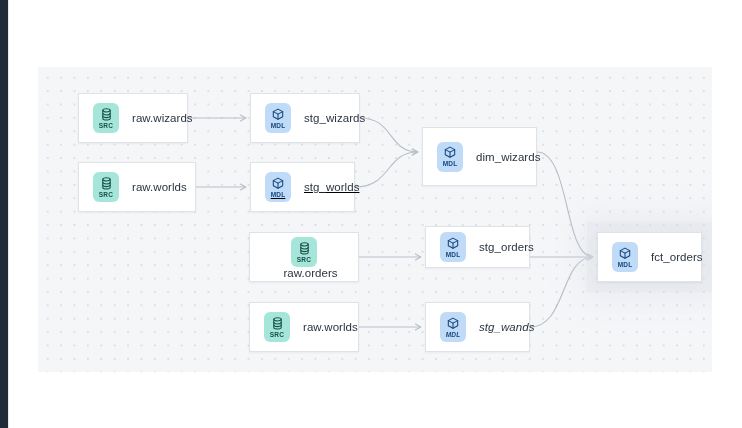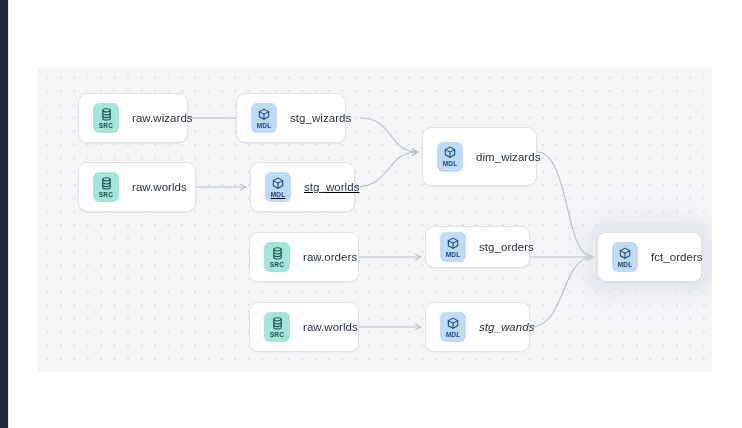--- a/index.html
+++ b/index.html
@@ -34,21 +34,21 @@
   
   .edges{position:absolute;left:0;top:0;width:674px;height:305px;}
 
   
   .node{
     position:absolute;
     display:flex;align-items:center;
     box-sizing:border-box;
     background:#ffffff;
     border:1px solid #dfe3e8;
-    border-radius:9px;
+    border-radius:0;
     box-shadow:0 1px 2px rgba(16,24,40,.05);
     padding:4px 14px;
     z-index:3;
   }
   .node.glow{
     box-shadow:0 1px 2px rgba(16,24,40,.06),
                0 0 0 10px rgba(222,226,233,.30),
                0 0 26px 16px rgba(214,219,228,.38);
   }
 
@@ -124,21 +124,21 @@
             <svg width="11" height="13" viewBox="0 0 11 13" fill="none" stroke="#17504a" stroke-width="1.05" stroke-linecap="round" stroke-linejoin="round">
               <ellipse cx="5.5" cy="2.3" rx="3.7" ry="1.6"></ellipse>
               <path d="M1.8 2.3v8.1c0 .88 1.66 1.6 3.7 1.6s3.7-.72 3.7-1.6V2.3"></path>
               <path d="M1.8 5.3c0 .88 1.66 1.6 3.7 1.6s3.7-.72 3.7-1.6"></path>
               <path d="M1.8 8.0c0 .88 1.66 1.6 3.7 1.6s3.7-.72 3.7-1.6"></path>
             </svg>
             <span class="tag">SRC</span>
           </div>
           <span class="node-label">raw.worlds</span>
         </div>
-        <div class="node" style="left: 211px; top: 165px; width: 110px; height: 50px;">
+        <div class="node" style="left: 211px; top: 165px; width: 110px; height: 50px; flex-direction: column;">
           <div class="badge src">
             <svg width="11" height="13" viewBox="0 0 11 13" fill="none" stroke="#17504a" stroke-width="1.05" stroke-linecap="round" stroke-linejoin="round">
               <ellipse cx="5.5" cy="2.3" rx="3.7" ry="1.6"></ellipse>
               <path d="M1.8 2.3v8.1c0 .88 1.66 1.6 3.7 1.6s3.7-.72 3.7-1.6V2.3"></path>
               <path d="M1.8 5.3c0 .88 1.66 1.6 3.7 1.6s3.7-.72 3.7-1.6"></path>
               <path d="M1.8 8.0c0 .88 1.66 1.6 3.7 1.6s3.7-.72 3.7-1.6"></path>
             </svg>
             <span class="tag">SRC</span>
           </div>
           <span class="node-label">raw.orders</span>
@@ -148,21 +148,21 @@
             <svg width="11" height="13" viewBox="0 0 11 13" fill="none" stroke="#17504a" stroke-width="1.05" stroke-linecap="round" stroke-linejoin="round">
               <ellipse cx="5.5" cy="2.3" rx="3.7" ry="1.6"></ellipse>
               <path d="M1.8 2.3v8.1c0 .88 1.66 1.6 3.7 1.6s3.7-.72 3.7-1.6V2.3"></path>
               <path d="M1.8 5.3c0 .88 1.66 1.6 3.7 1.6s3.7-.72 3.7-1.6"></path>
               <path d="M1.8 8.0c0 .88 1.66 1.6 3.7 1.6s3.7-.72 3.7-1.6"></path>
             </svg>
             <span class="tag">SRC</span>
           </div>
           <span class="node-label">raw.worlds</span>
         </div>
-        <div class="node" style="left: 198px; top: 26px; width: 110px; height: 50px;">
+        <div class="node" style="left: 212px; top: 26px; width: 110px; height: 50px;">
           <div class="badge mdl">
             <svg width="12" height="13" viewBox="0 0 12 13" fill="none" stroke="#17457e" stroke-width="1.05" stroke-linecap="round" stroke-linejoin="round">
               <path d="M6 1.1 10.7 3.6v5.1L6 11.2 1.3 8.7V3.6z"></path>
               <path d="M1.3 3.6 6 6.1l4.7-2.5"></path>
               <path d="M6 6.1v5.1"></path>
             </svg>
             <span class="tag">MDL</span>
           </div>
           <span class="node-label">stg_wizards</span>
         </div>

